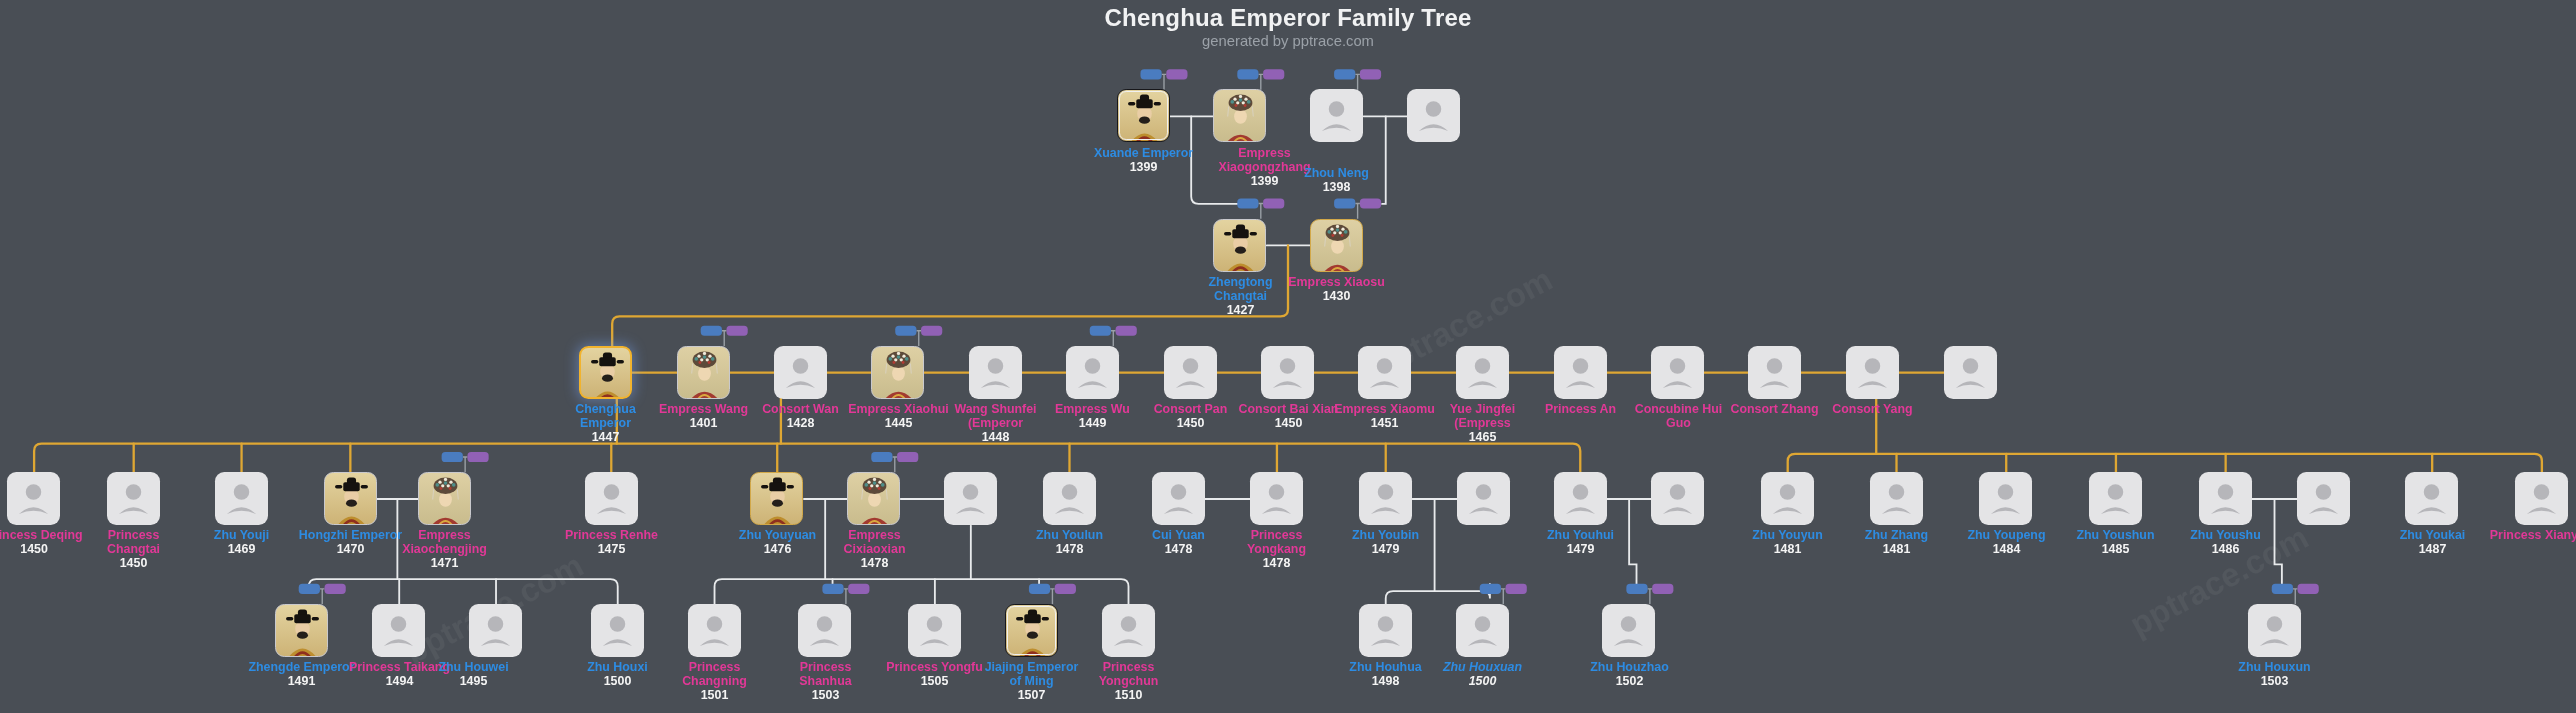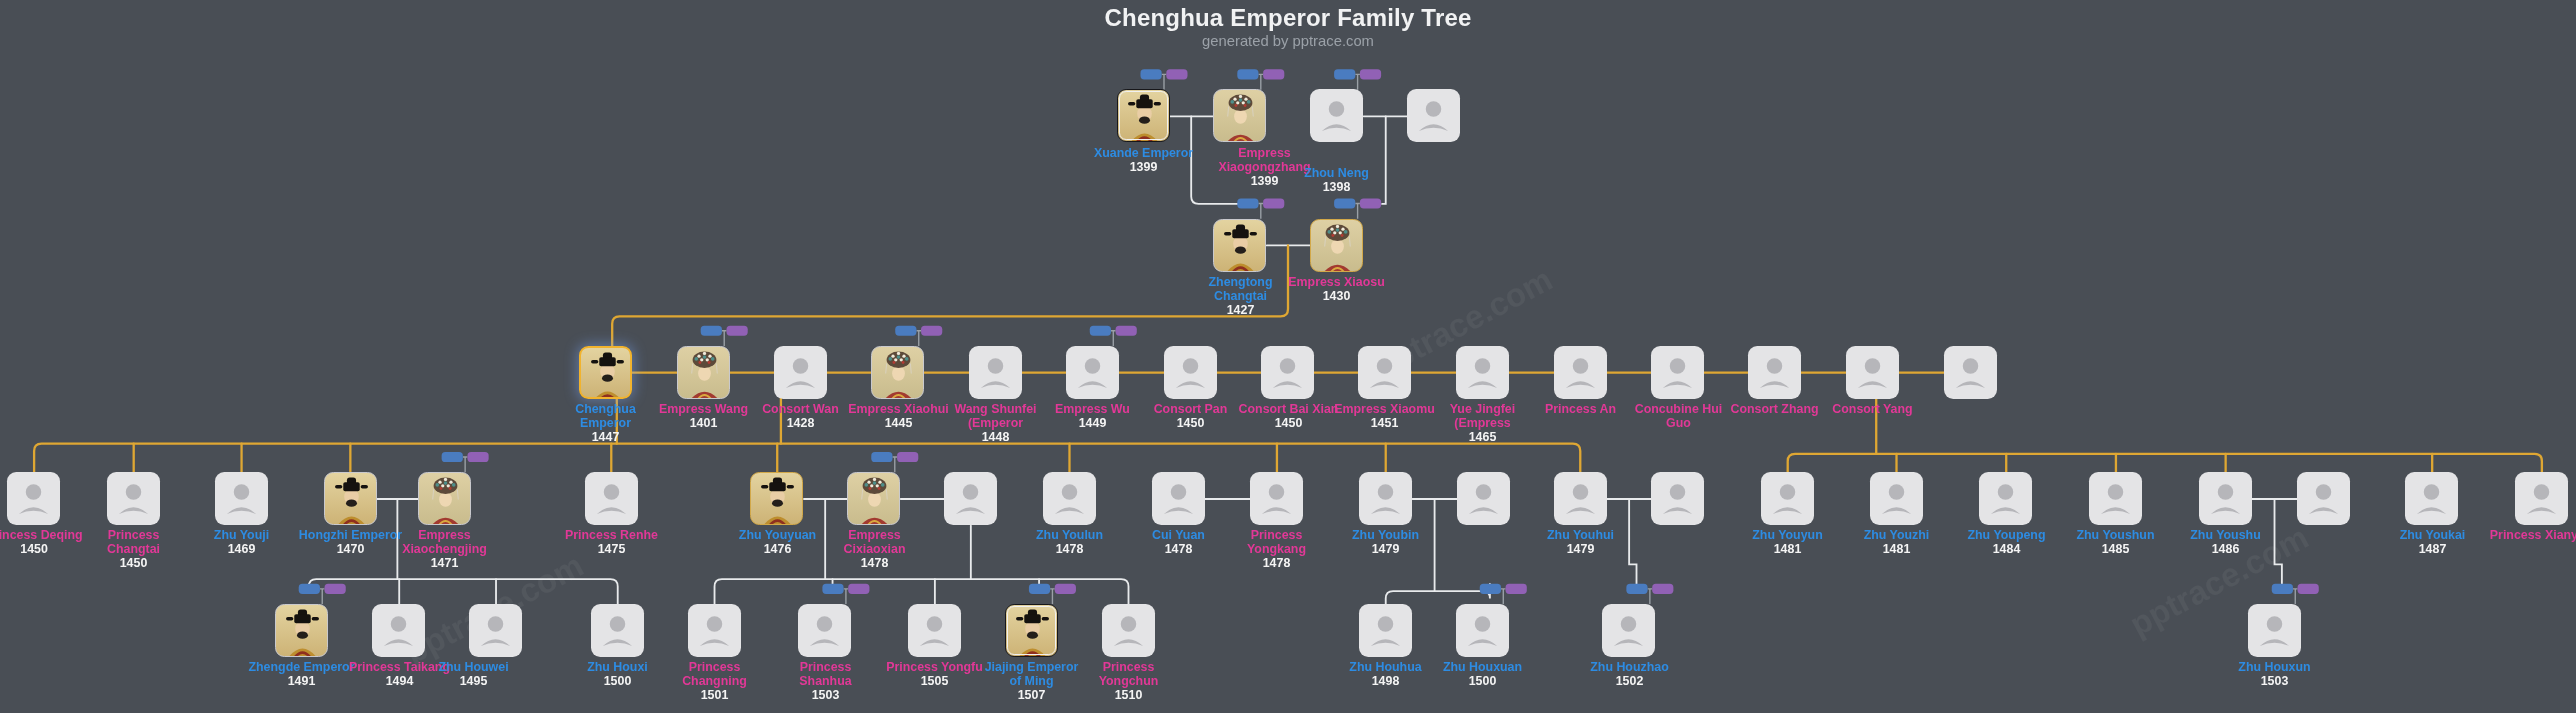--- a/index.html
+++ b/index.html
@@ -632,21 +632,21 @@
         <span class="nm m">Zhu Youyun</span>
         <span class="yr">1481</span>
       </div>
       <div class="node ph" style="left: 1870px; top: 472px;">
         <div class="box"><svg width="53" height="53" viewBox="0 0 58 58">
             <circle cx="29" cy="22" r="8.5" fill="#b6b6ba"></circle>
             <path d="M13 46 Q29 31 45 46 Q29 39 13 46 Z" fill="#b6b6ba"></path>
           </svg></div>
       </div>
       <div class="label" style="left: 1843px; top: 528px;">
-        <span class="nm m">Zhu Youzhi</span>
+        <span class="nm m">Zhu Zhang</span>
         <span class="yr">1481</span>
       </div>
       <div class="node ph" style="left: 1979px; top: 472px;">
         <div class="box"><svg width="53" height="53" viewBox="0 0 58 58">
             <circle cx="29" cy="22" r="8.5" fill="#b6b6ba"></circle>
             <path d="M13 46 Q29 31 45 46 Q29 39 13 46 Z" fill="#b6b6ba"></path>
           </svg></div>
       </div>
       <div class="label" style="left: 1953px; top: 528px;">
         <span class="nm m">Zhu Youpeng</span>
@@ -808,21 +808,21 @@
       <div class="label" style="left: 1332px; top: 660px;">
         <span class="nm m">Zhu Houhua</span>
         <span class="yr">1498</span>
       </div>
       <div class="node ph" style="left: 1456px; top: 604px;">
         <div class="box"><svg width="53" height="53" viewBox="0 0 58 58">
             <circle cx="29" cy="22" r="8.5" fill="#b6b6ba"></circle>
             <path d="M13 46 Q29 31 45 46 Q29 39 13 46 Z" fill="#b6b6ba"></path>
           </svg></div>
       </div>
-      <div class="label" style="left: 1429px; top: 660px;">
+      <div class="label" style="left: 1429px; top: 660px; font-style: italic;">
         <span class="nm m">Zhu Houxuan</span>
         <span class="yr">1500</span>
       </div>
       <div class="node ph" style="left: 1602px; top: 604px;">
         <div class="box"><svg width="53" height="53" viewBox="0 0 58 58">
             <circle cx="29" cy="22" r="8.5" fill="#b6b6ba"></circle>
             <path d="M13 46 Q29 31 45 46 Q29 39 13 46 Z" fill="#b6b6ba"></path>
           </svg></div>
       </div>
       <div class="label" style="left: 1576px; top: 660px;">

